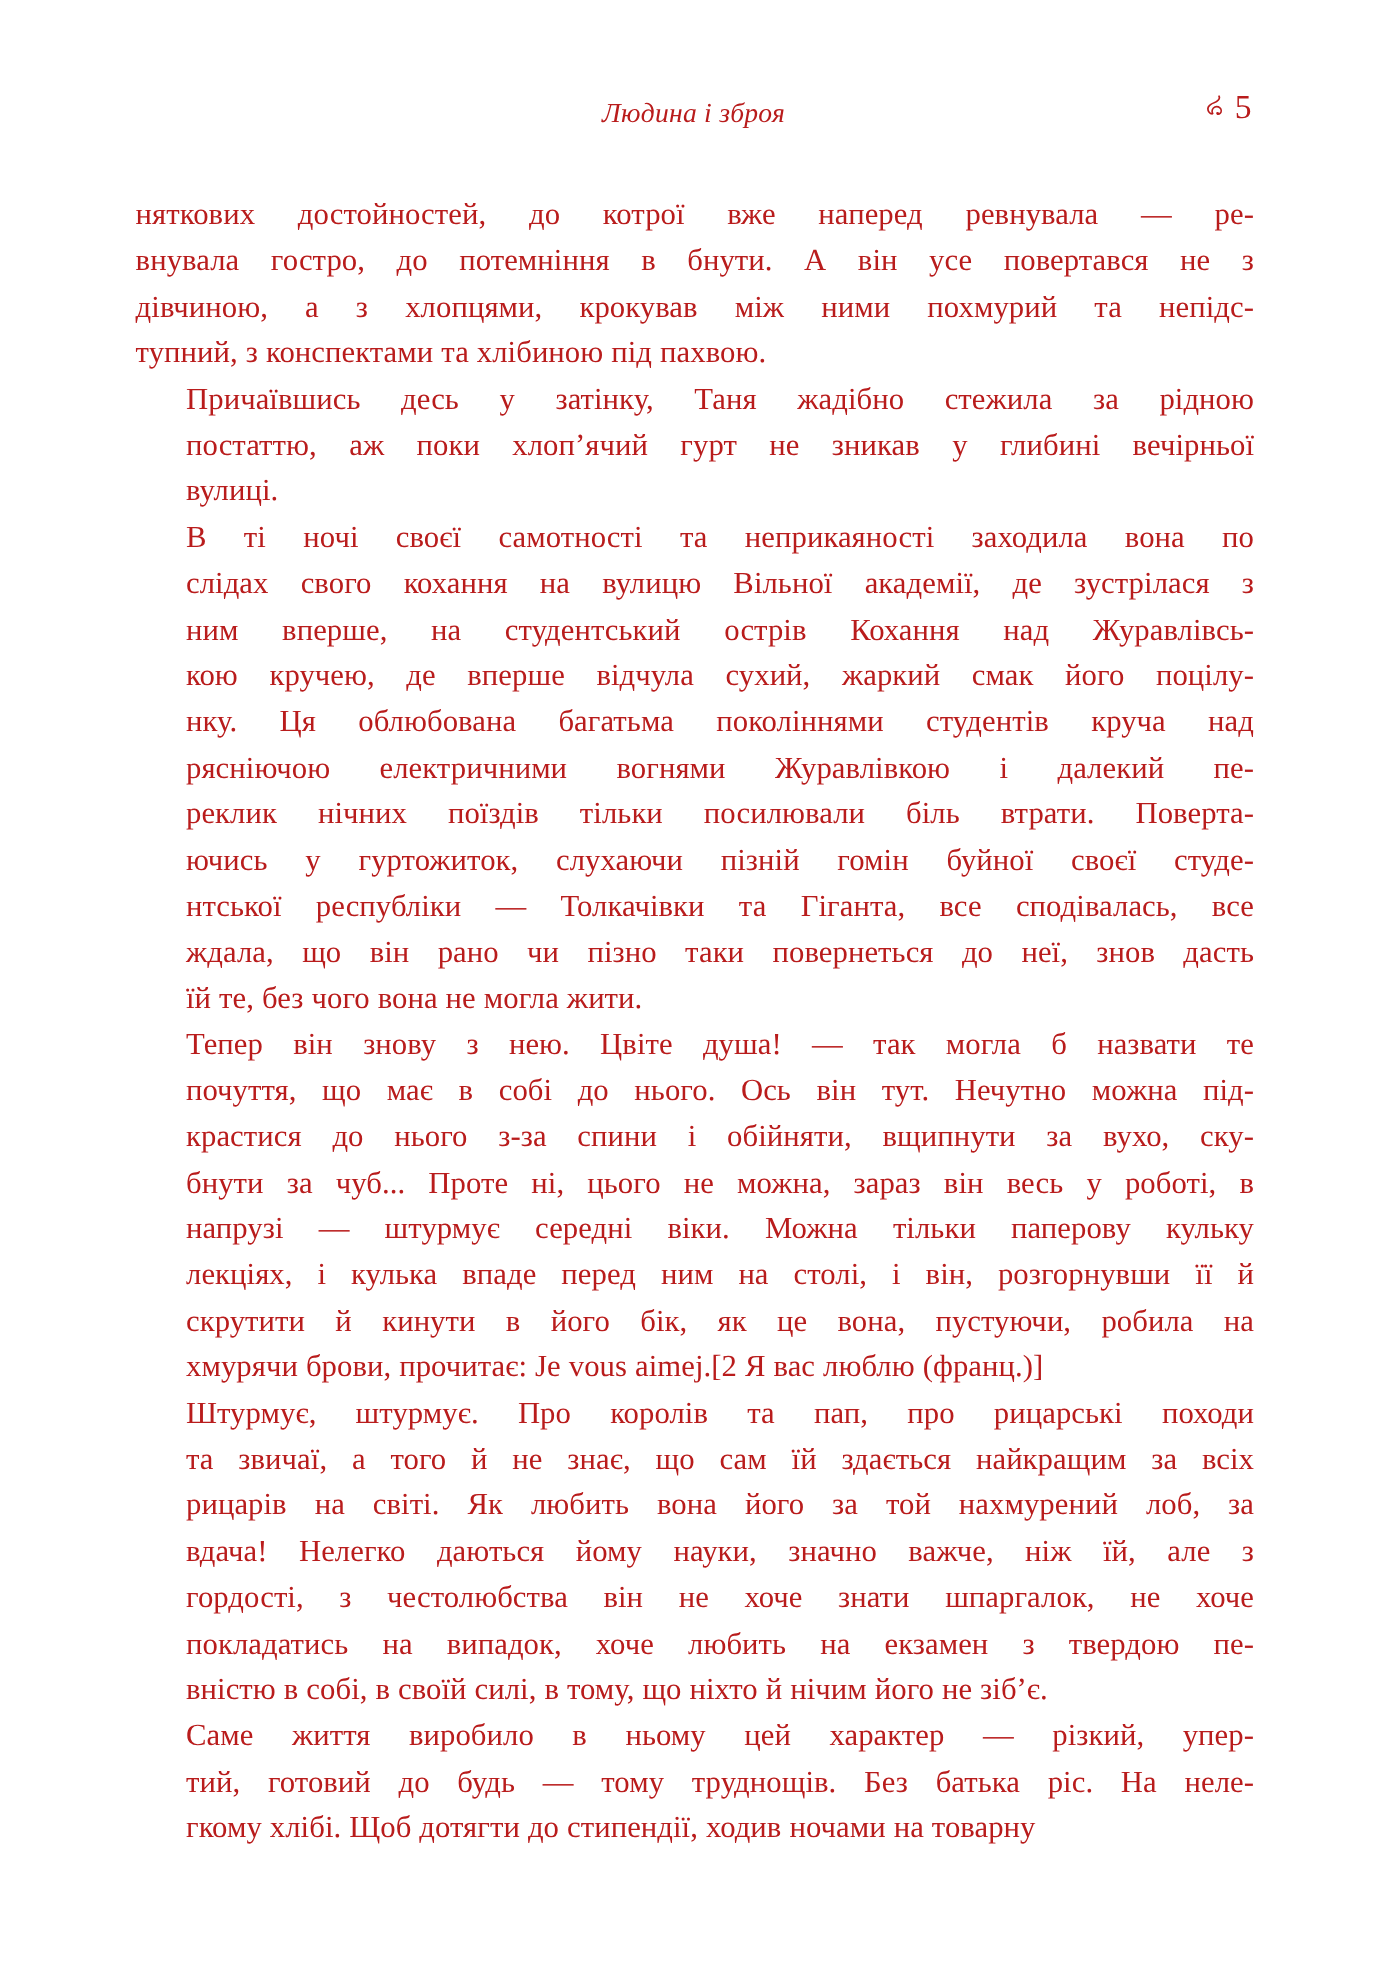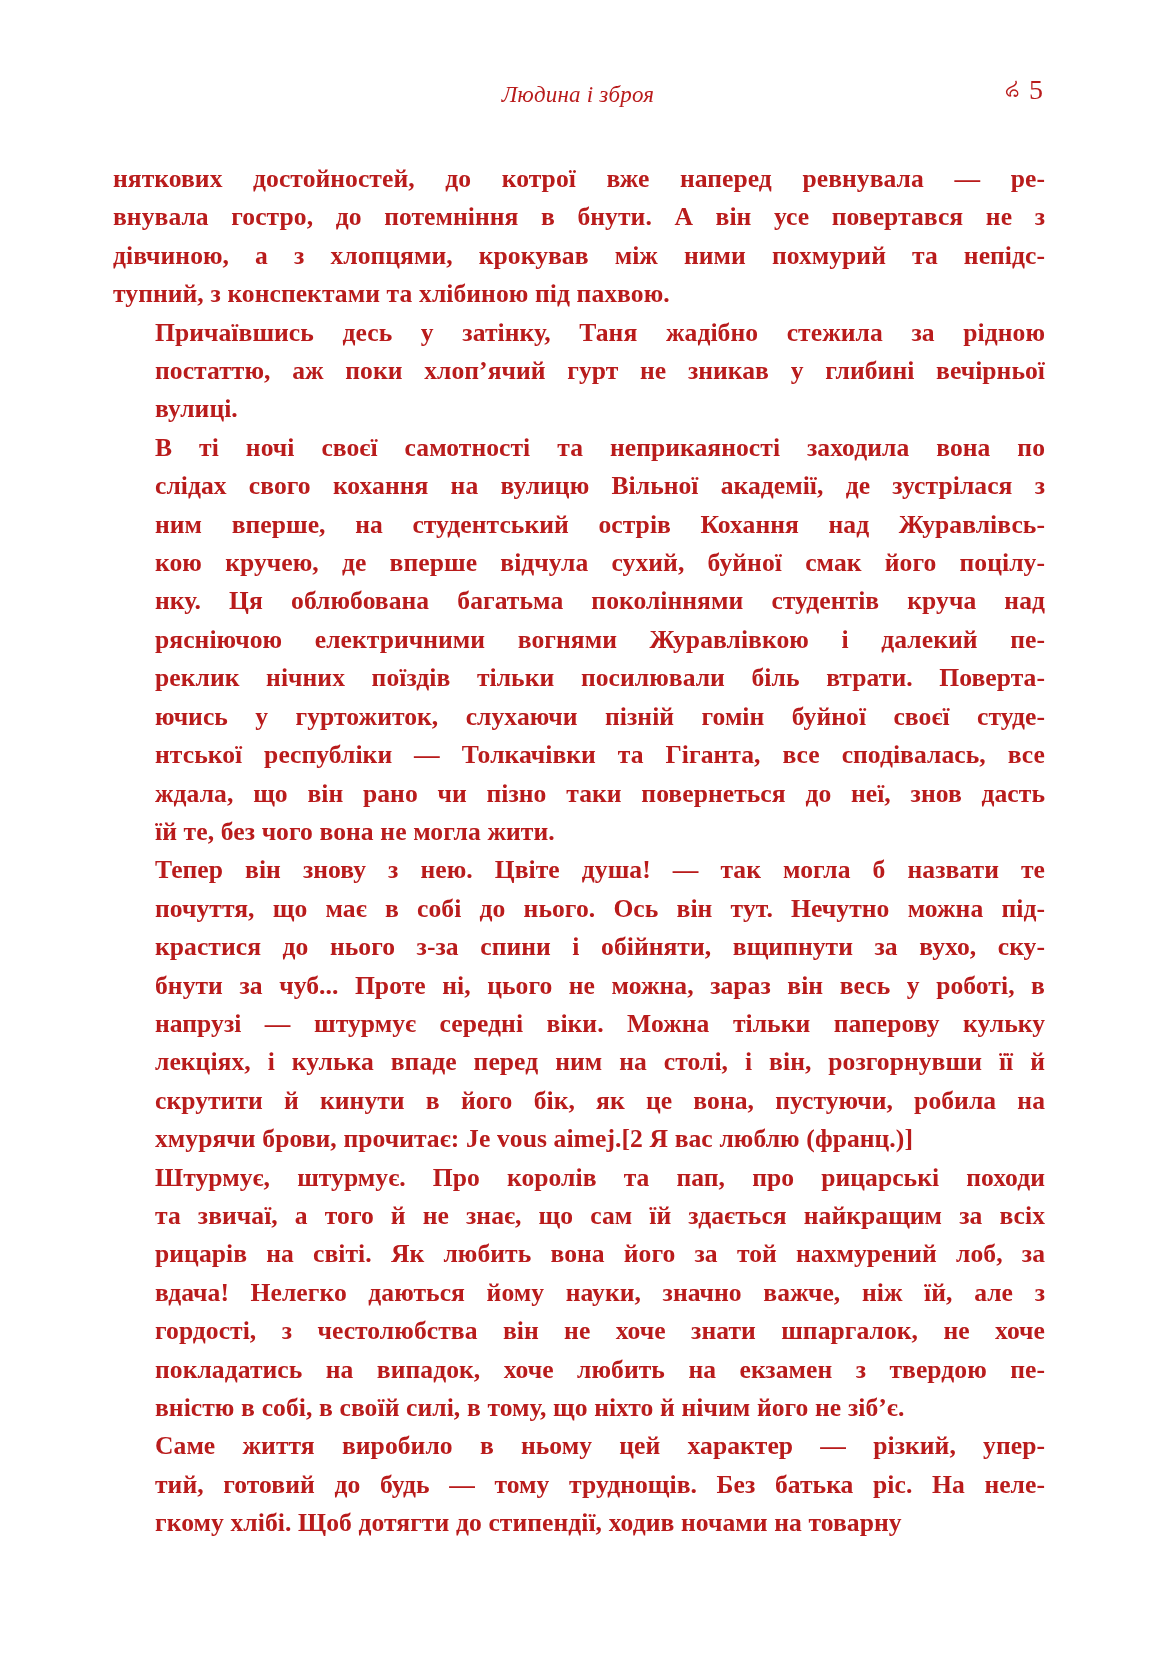--- a/index.html
+++ b/index.html
@@ -56,21 +56,20 @@
     font-size: 28px;
     line-height: 1;
   }
 
   
   .textblock {
     position: absolute;
     left: 113px;
     top: 160px;
     width: 932px;
-    font-weight: bold;
   }
   .para {
     margin: 0;
     text-align: justify;
     text-align-last: left;
     font-size: 25.6px;
     line-height: 38.4px;
     letter-spacing: 0.05px;
     word-spacing: 0.2px;
     hyphens: none;
@@ -114,21 +113,21 @@
       </p>
       <p class="para indent">
         <span class="line first-indent">Причаївшись десь у затінку, Таня жадібно стежила за рідною</span>
         <span class="line">постаттю, аж поки хлоп’ячий гурт не зникав у глибині вечірньої</span>
         <span class="line last">вулиці.</span>
       </p>
       <p class="para indent">
         <span class="line first-indent">В ті ночі своєї самотності та неприкаяності заходила вона по</span>
         <span class="line">слідах свого кохання на вулицю Вільної академії, де зустрілася з</span>
         <span class="line">ним вперше, на студентський острів Кохання над Журавлівсь-</span>
-        <span class="line">кою кручею, де вперше відчула сухий, буйної смак його поцілу-</span>
+        <span class="line">кою кручею, де вперше відчула сухий, жаркий смак його поцілу-</span>
         <span class="line">нку. Ця облюбована багатьма поколіннями студентів круча над</span>
         <span class="line">рясніючою електричними вогнями Журавлівкою і далекий пе-</span>
         <span class="line">реклик нічних поїздів тільки посилювали біль втрати. Поверта-</span>
         <span class="line">ючись у гуртожиток, слухаючи пізній гомін буйної своєї студе-</span>
         <span class="line">нтської республіки — Толкачівки та Гіганта, все сподівалась, все</span>
         <span class="line">ждала, що він рано чи пізно таки повернеться до неї, знов дасть</span>
         <span class="line last">їй те, без чого вона не могла жити.</span>
       </p>
       <p class="para indent">
         <span class="line first-indent">Тепер він знову з нею. Цвіте душа! — так могла б назвати те</span>

